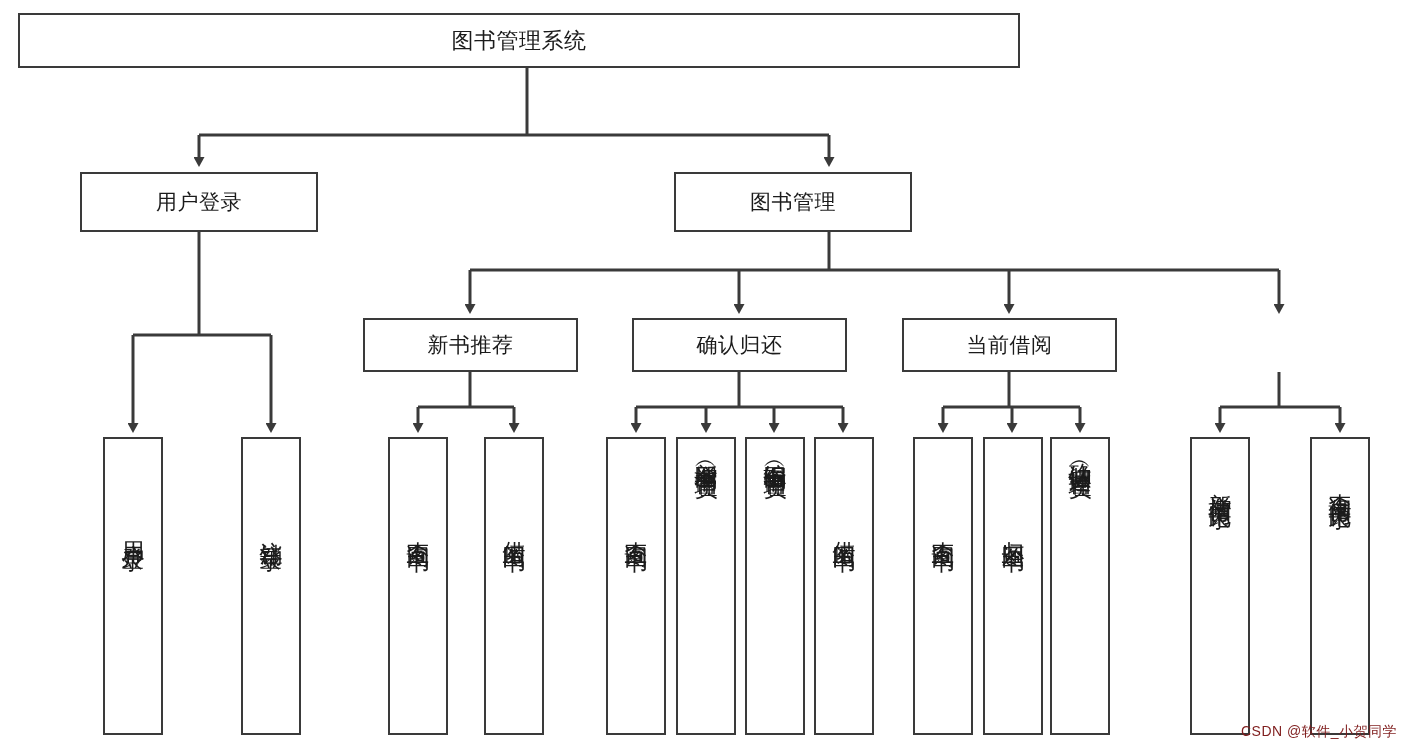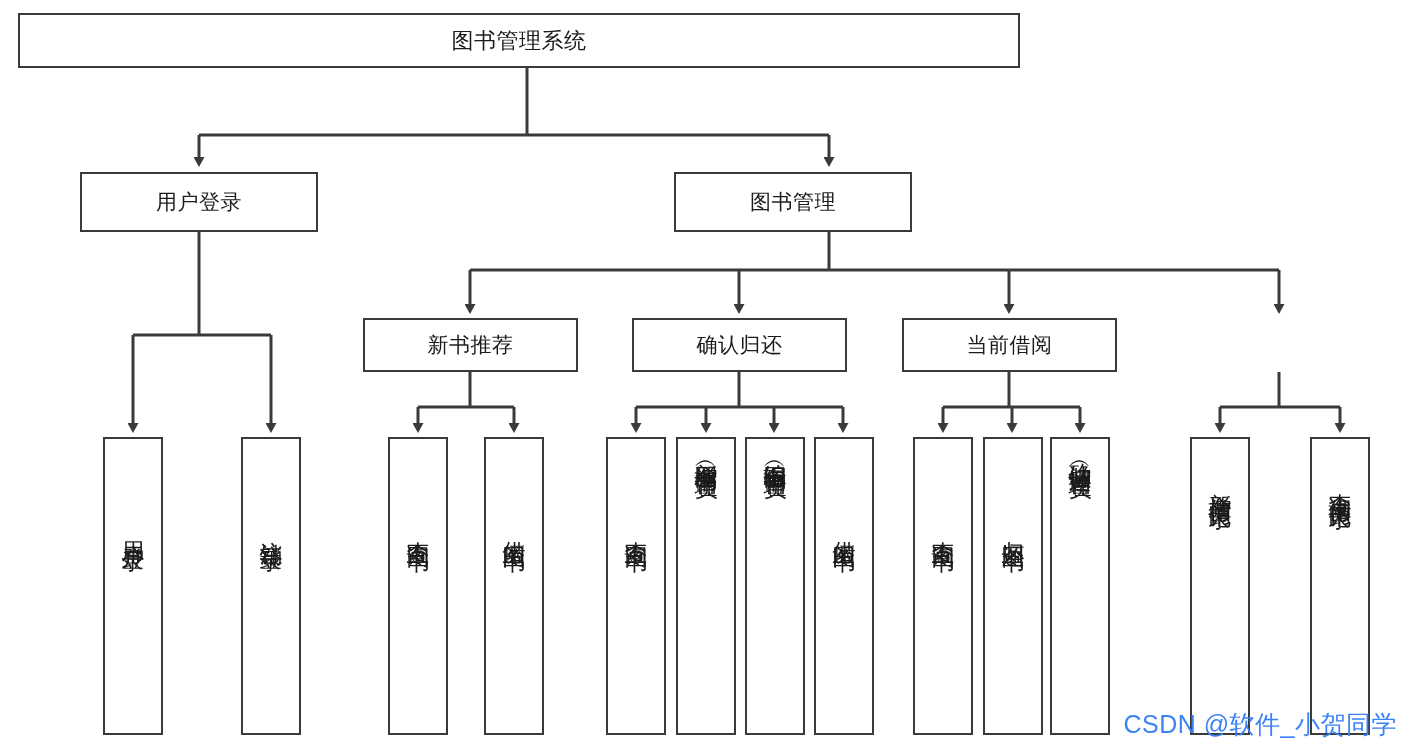--- a/index.html
+++ b/index.html
@@ -67,22 +67,22 @@
   .node.v.tall .label {
     letter-spacing: 2px;
   }
   .node.v .label.mid {
     margin-top: 0;
   }
   .watermark {
     position: absolute;
     right: 8px;
     bottom: 6px;
-    font-size: 25px;
-    color: #3b82f6;
+    font-size: 14px;
+    color: #7f1d1d;
     letter-spacing: 0.5px;
     z-index: 5;
     white-space: nowrap;
     font-family: "Liberation Sans", "DejaVu Sans", sans-serif;
   }
 </style>
 </head>
 <body>
 
 <div id="canvas">

